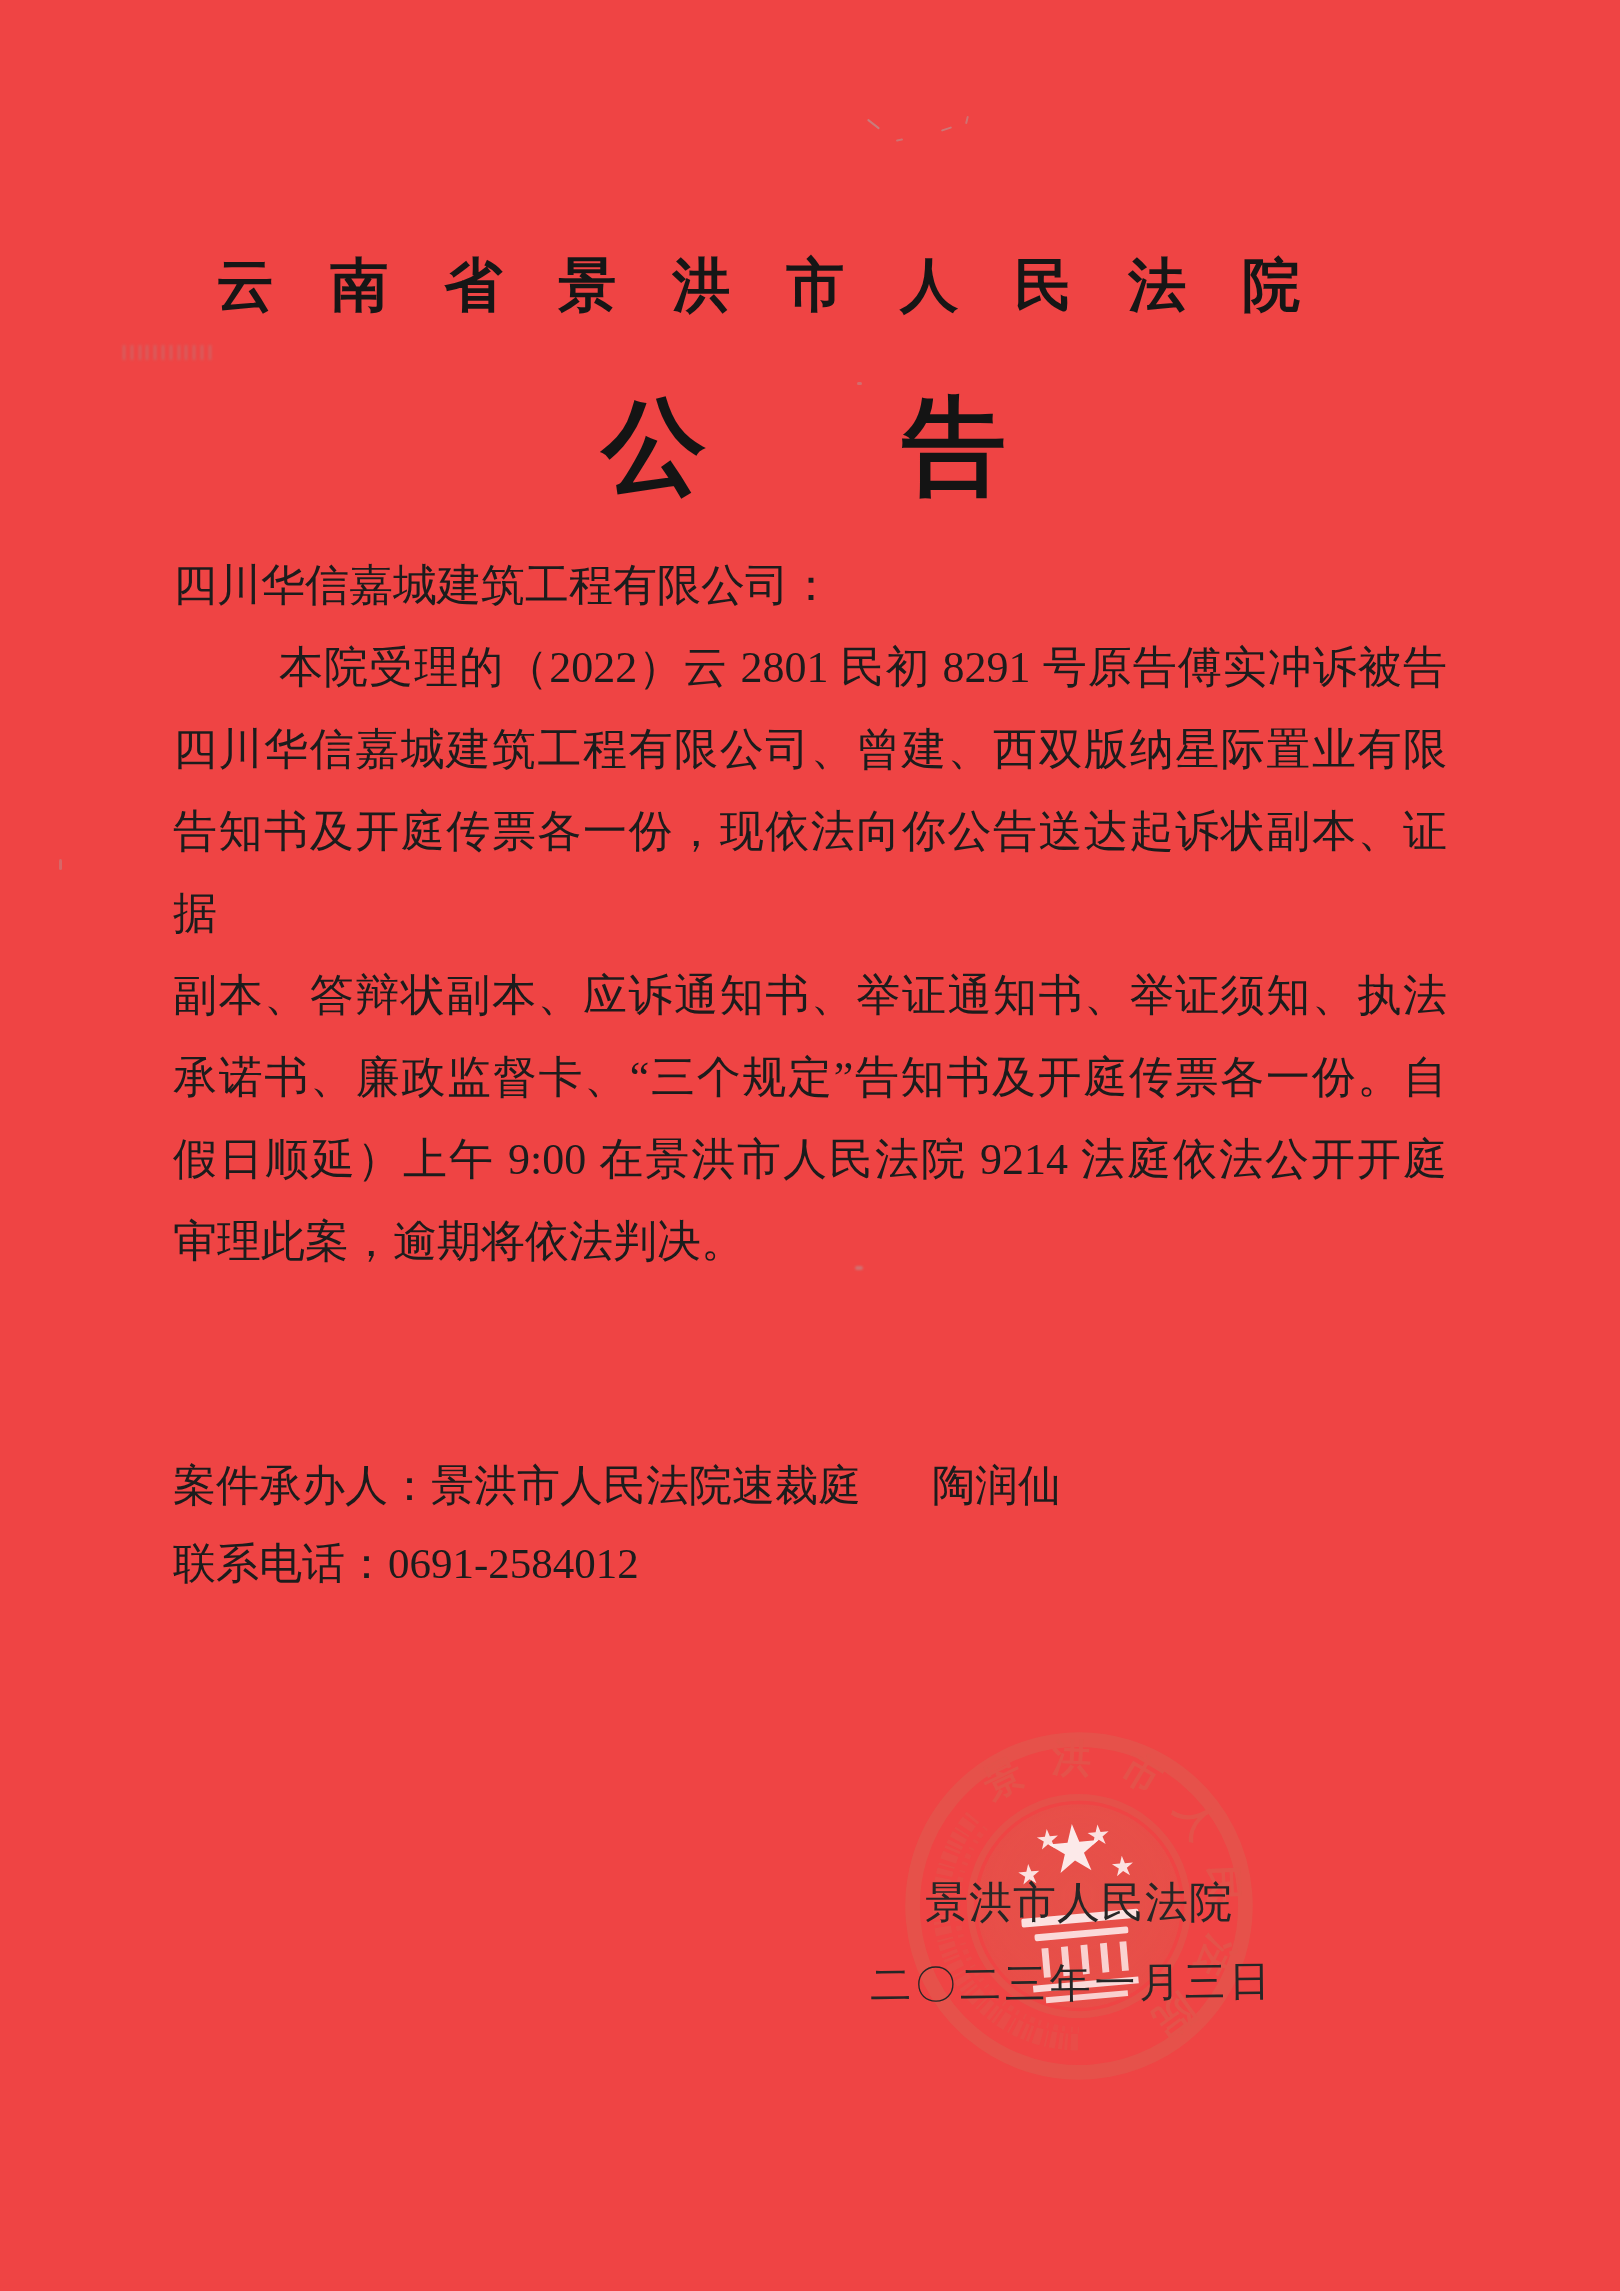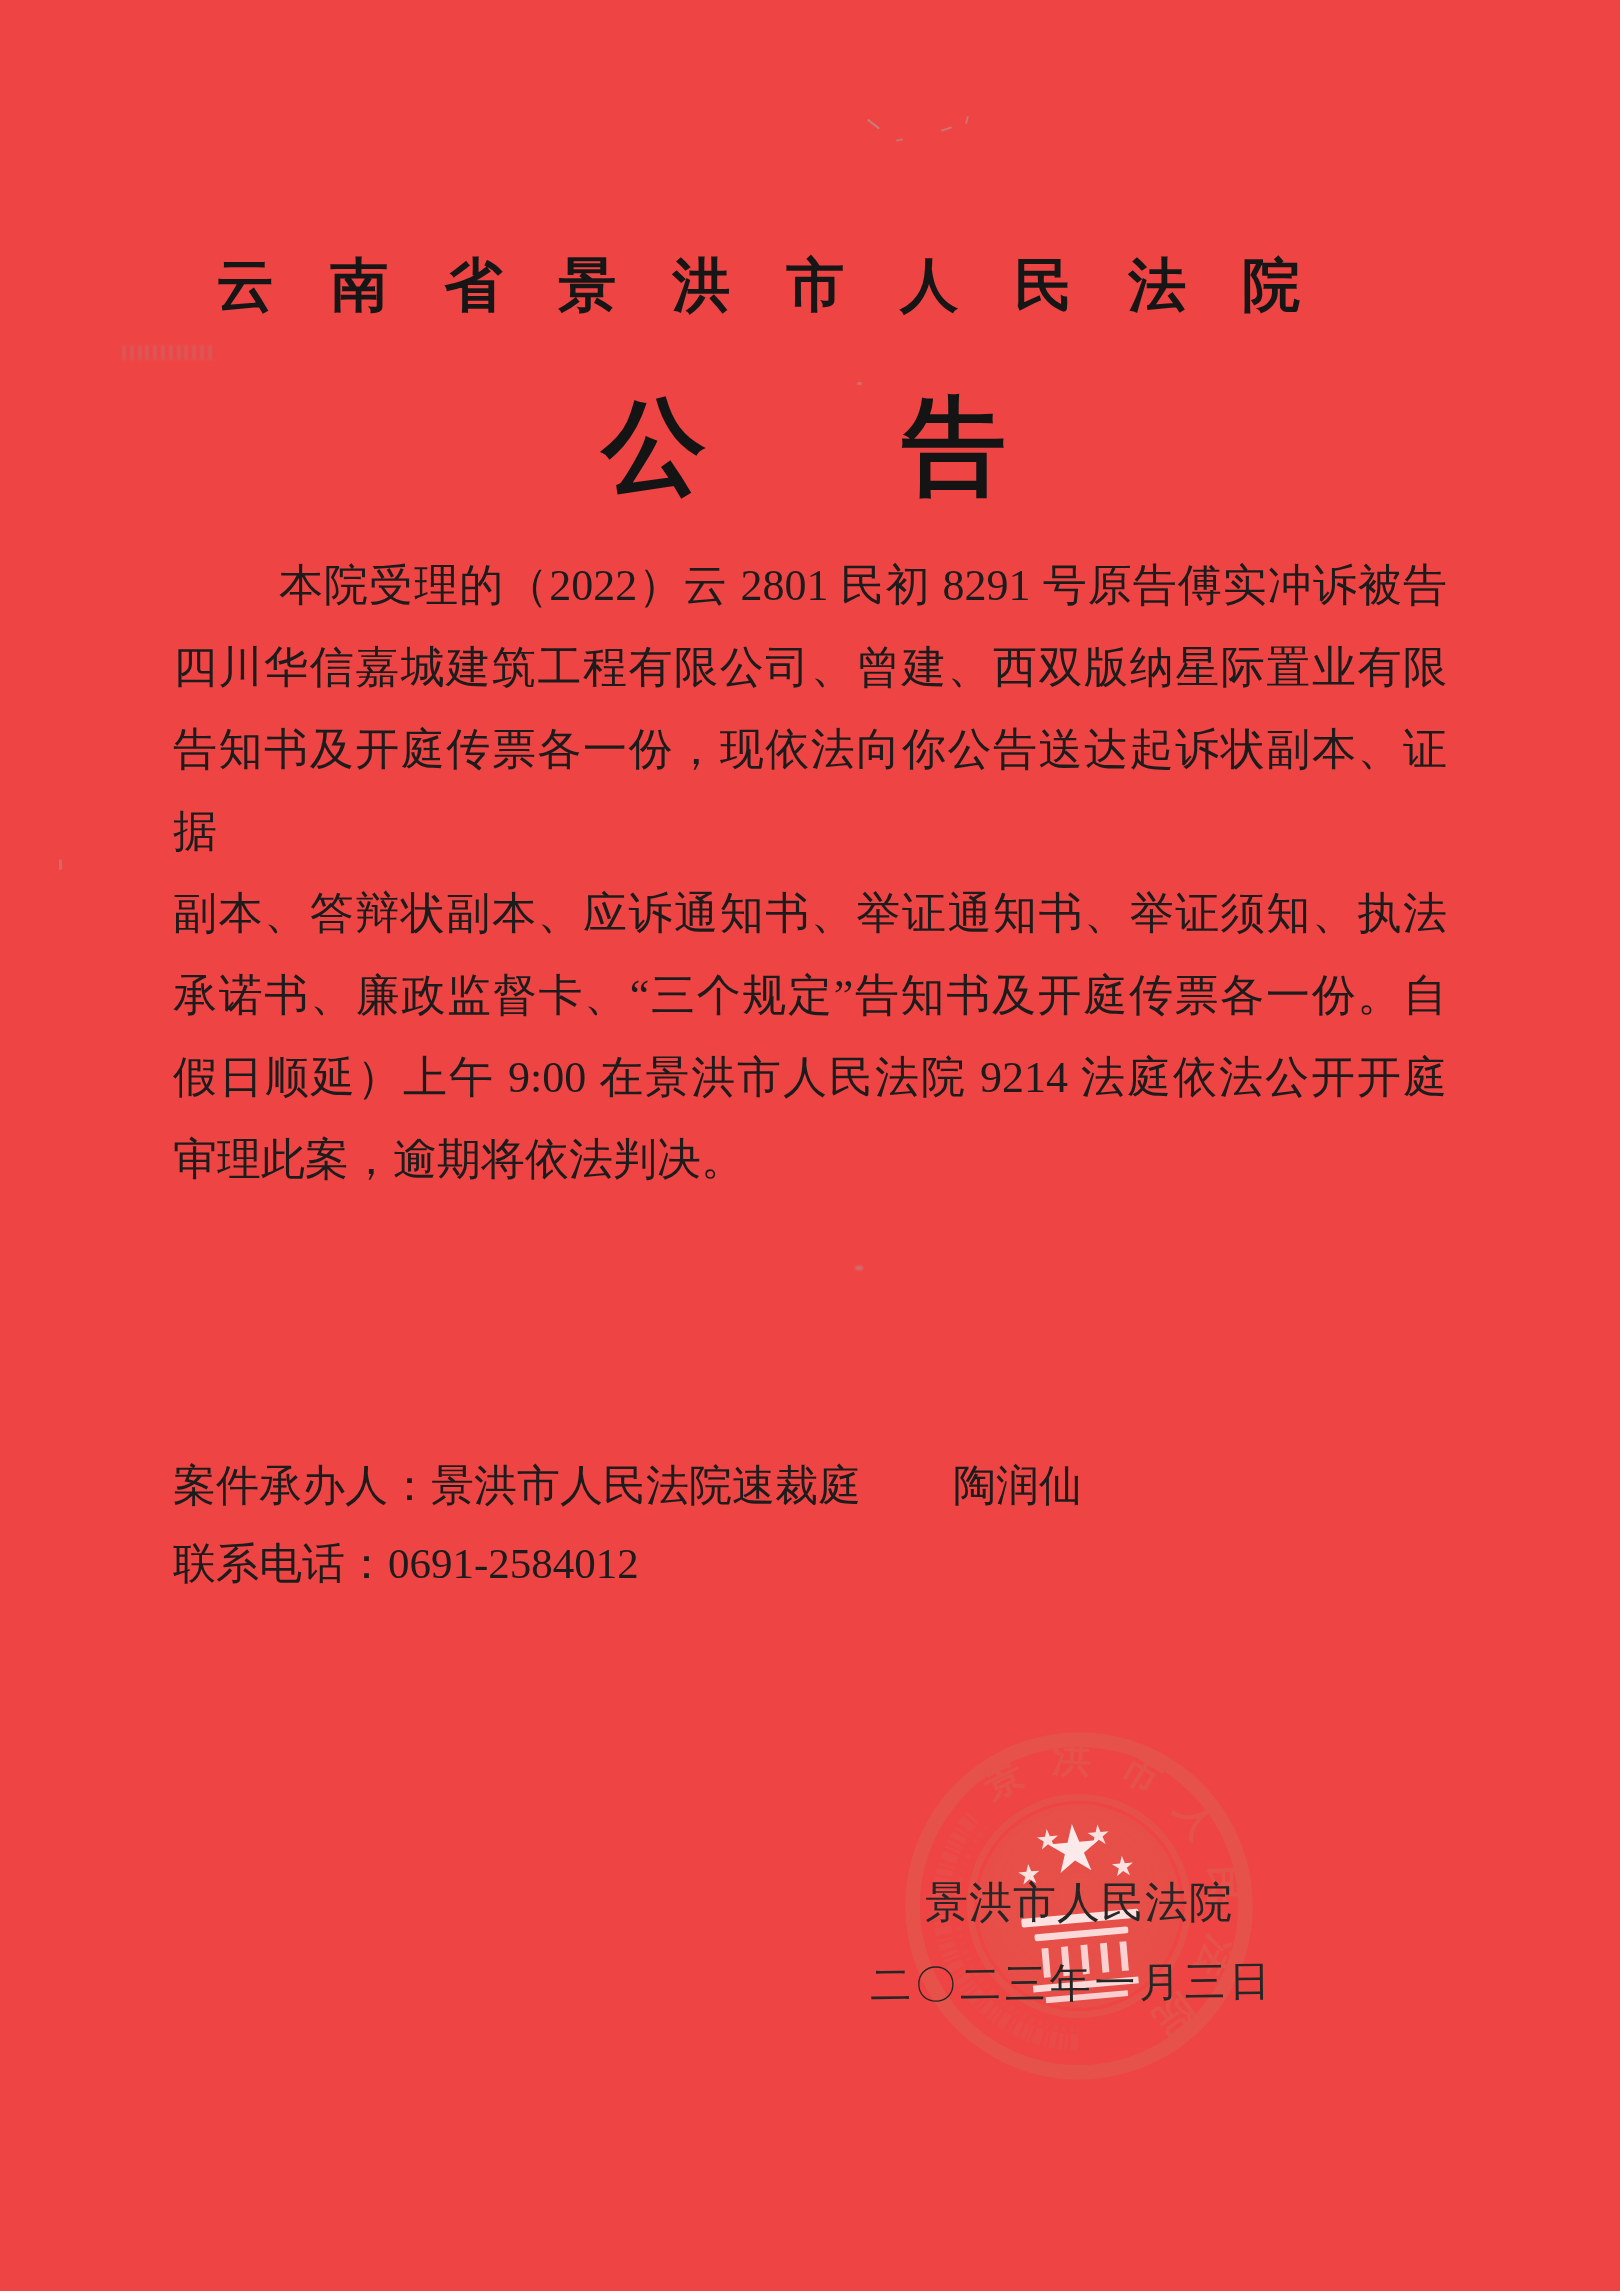--- a/index.html
+++ b/index.html
@@ -43,21 +43,21 @@
   }
   .body-block .indent{padding-left:106px;}
   .body-block .last{
     text-align:right;text-align-last:left;
   }
   
   .contact-block{
     position:absolute;top:1447px;left:173px;width:1274px;
     font-size:43px;line-height:78px;color:#1c1c1c;
   }
-  .handler-name{margin-left:92px;}
+  .handler-name{margin-left:71px;}
   
   .sig-court{
     position:absolute;top:1874px;left:925px;
     font-size:43px;letter-spacing:1px;color:#262626;
     z-index:3;white-space:nowrap;
   }
   .sig-date{
     position:absolute;top:1956px;left:870px;
     font-size:41px;letter-spacing:3.9px;color:#262626;
     z-index:3;white-space:nowrap;
@@ -97,20 +97,21 @@
   <div class="artifact a6"></div>
   <div class="artifact a7"></div>
 
   <div class="court-title">云南省景洪市人民法院</div>
   <div class="notice-title">
     <span>公</span>
     <span>告</span>
   </div>
 
   <div class="body-block">
+    <div class="line recipient">四川华信嘉城建筑工程有限公司：</div>
     <div class="line indent">本院受理的（2022）云 2801 民初 8291 号原告傅实冲诉被告</div>
     <div class="line">四川华信嘉城建筑工程有限公司、曾建、西双版纳星际置业有限</div>
     <div class="line">告知书及开庭传票各一份，现依法向你公告送达起诉状副本、证据</div>
     <div class="line">副本、答辩状副本、应诉通知书、举证通知书、举证须知、执法</div>
     <div class="line">承诺书、廉政监督卡、“三个规定”告知书及开庭传票各一份。自</div>
     <div class="line">假日顺延）上午 9:00 在景洪市人民法院 9214 法庭依法公开开庭</div>
     <div class="line last">审理此案，逾期将依法判决。</div>
   </div>
 
   <div class="contact-block">

